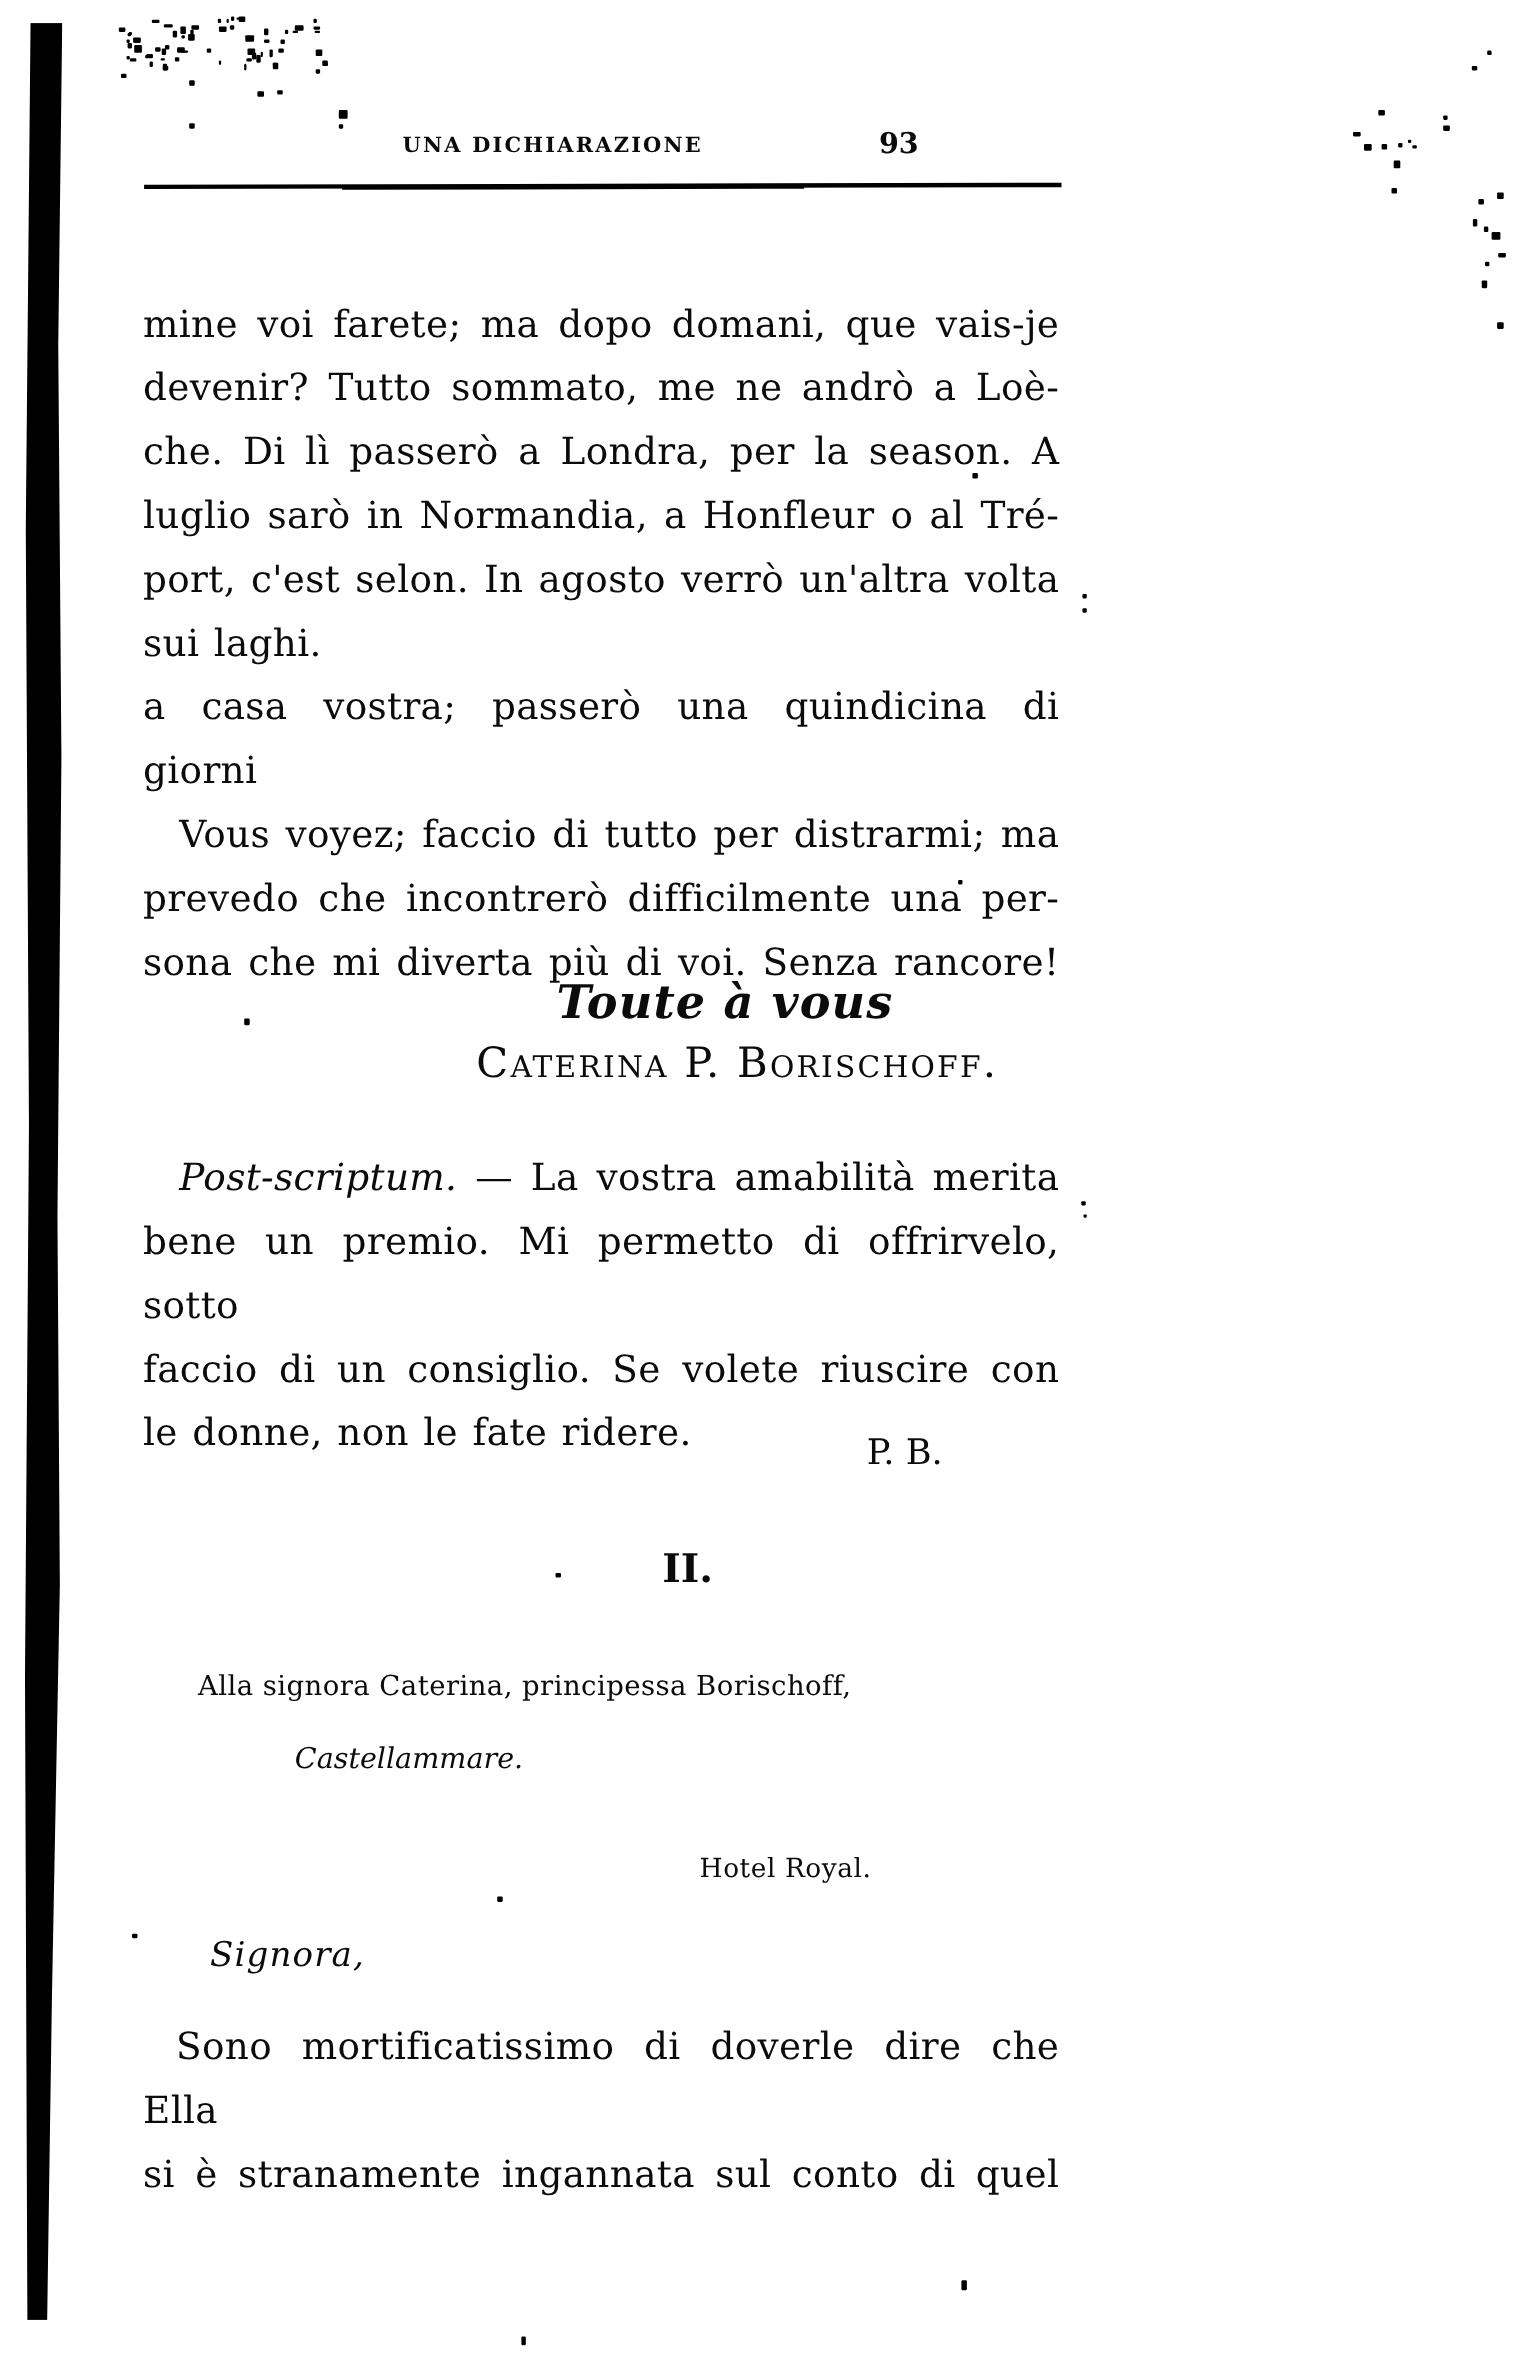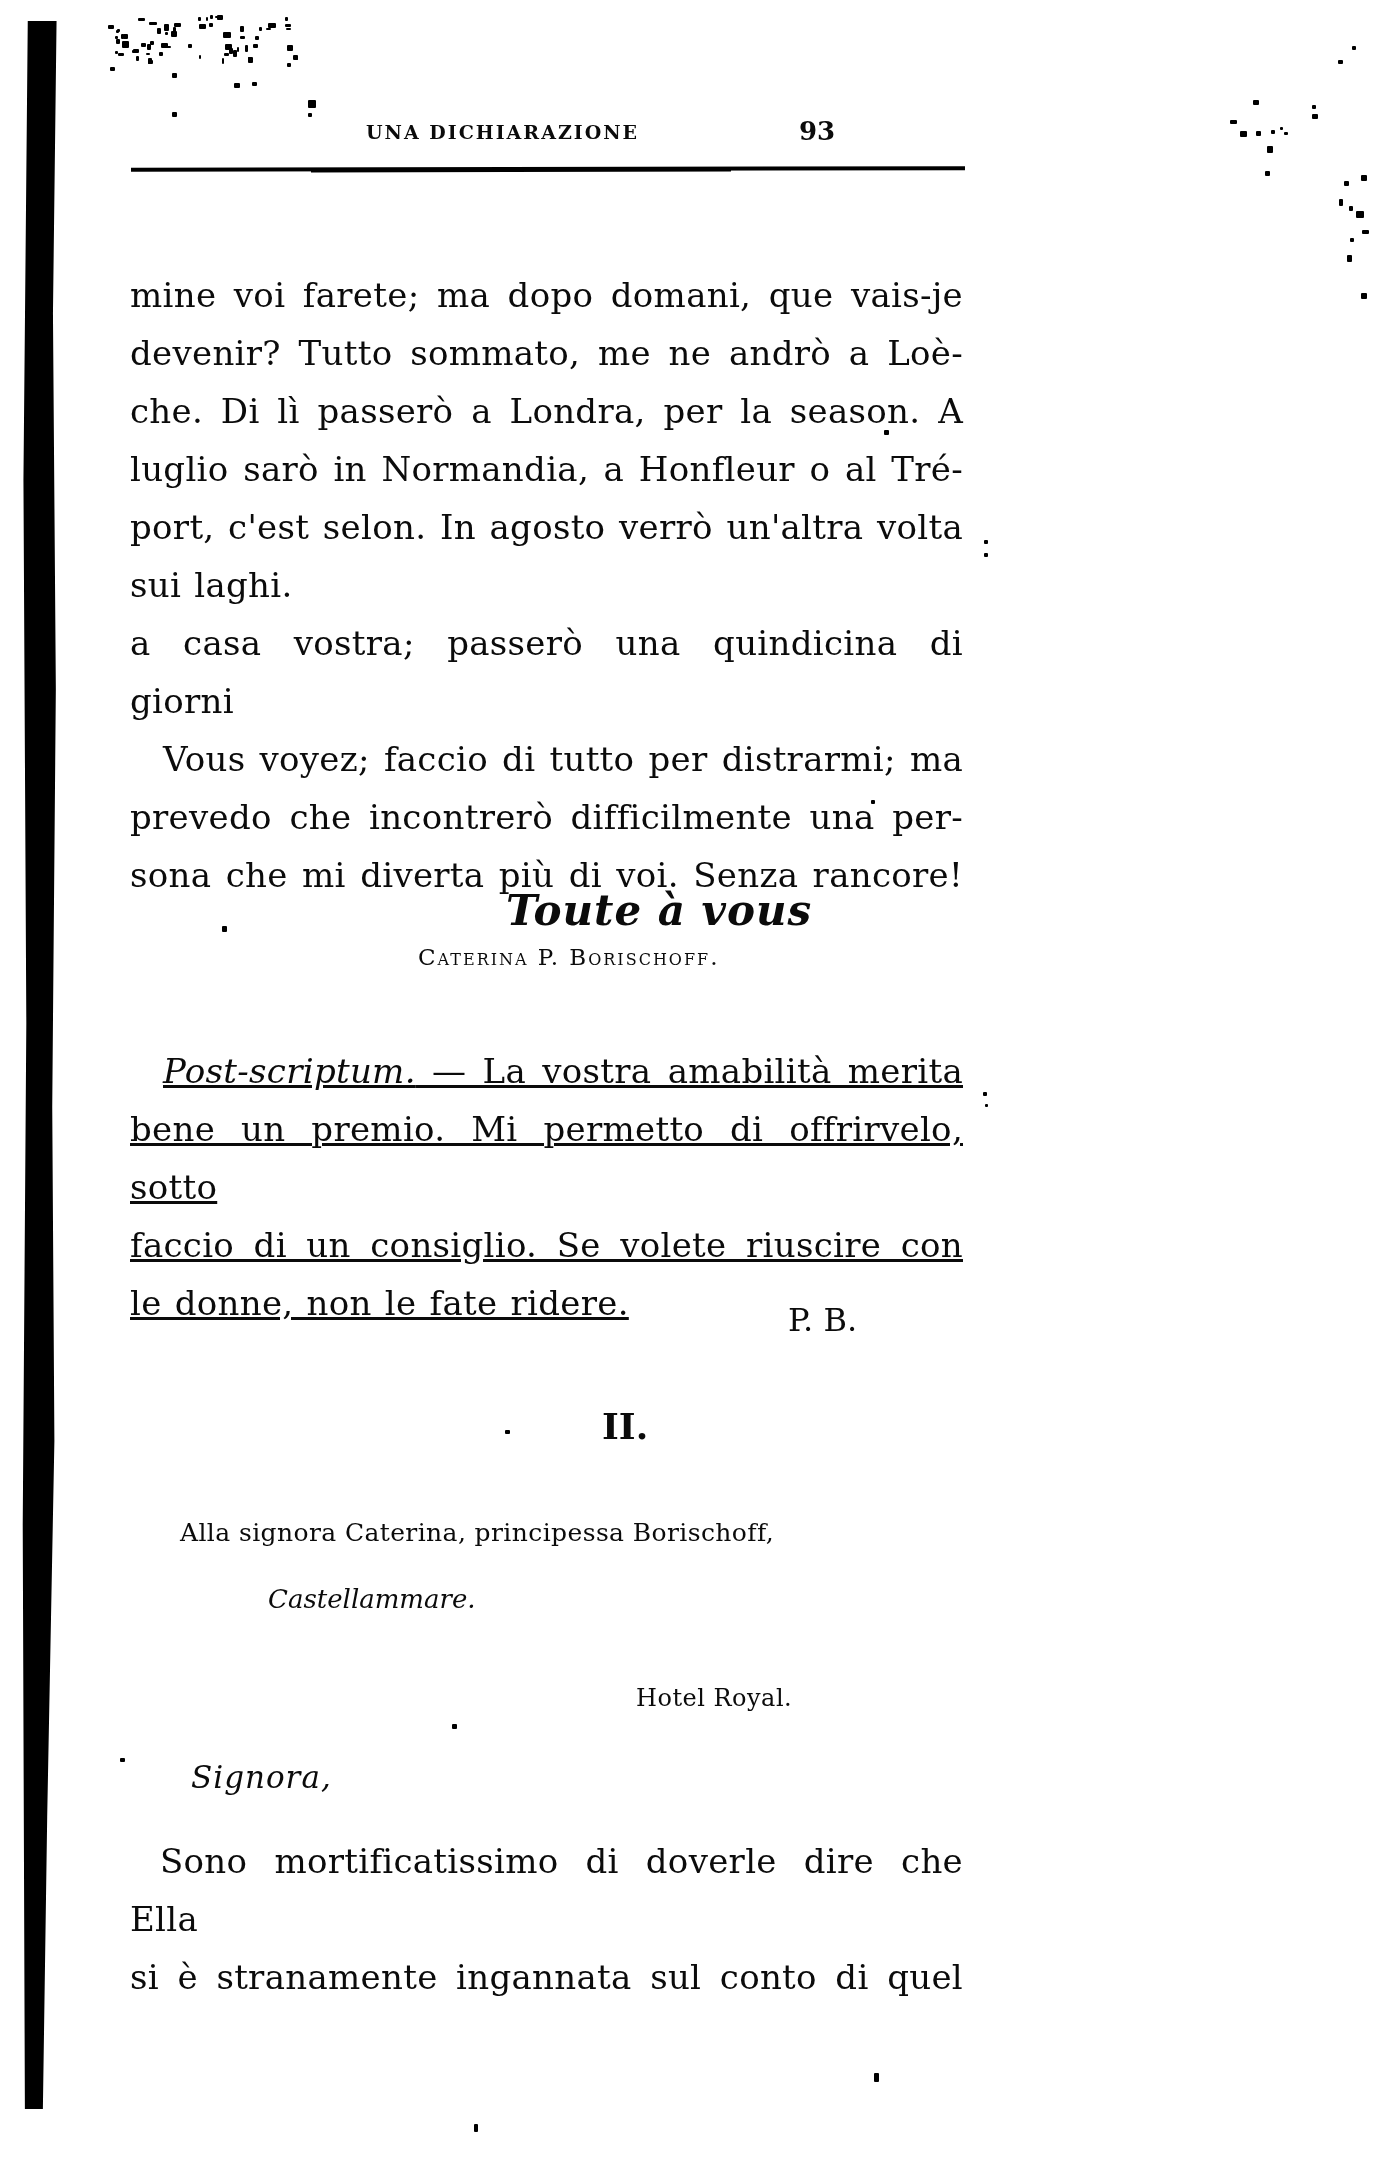--- a/index.html
+++ b/index.html
@@ -41,22 +41,22 @@
   }
   .line{text-align:justify;text-align-last:justify;}
   .line.short{text-align:left;text-align-last:left;}
   .indent{text-indent:33px;}
   .it{font-style:italic;}
   .valediction{
     left:506px;top:886px;
     font-size:42px;font-style:italic;font-weight:700;letter-spacing:1px;
   }
   .signature{
-    left:418px;top:944px;
-    font-size:23px;font-variant:small-caps;letter-spacing:2px;
+    left:433px;top:944px;
+    font-size:38px;font-variant:small-caps;letter-spacing:2px;
   }
   .initials{
     left:788px;top:1301px;
     font-size:32px;
   }
   .numeral{
     left:602px;top:1405px;
     font-size:36px;font-weight:700;
   }
   .address-line{
@@ -203,21 +203,21 @@
     <div class="line short">sui laghi.</div>
     <div class="line">a casa vostra; passerò una quindicina di giorni</div>
     <div class="line indent">Vous voyez; faccio di tutto per distrarmi; ma</div>
     <div class="line">prevedo che incontrerò difficilmente una per-</div>
     <div class="line">sona che mi diverta più di voi. Senza rancore!</div>
   </div>
 
   <div class="abs valediction">Toute à vous</div>
   <div class="abs signature">Caterina P. Borischoff.</div>
 
-  <div class="abs bodytext" style="top:1042px;text-decoration:underline;">
+  <div class="abs bodytext" style="top:1042px;">
     <div class="line indent"><span class="it">Post-scriptum.</span><span> — La vostra amabilità merita</span></div>
     <div class="line">bene un premio. Mi permetto di offrirvelo, sotto</div>
     <div class="line">faccio di un consiglio. Se volete riuscire con</div>
     <div class="line short">le donne, non le fate ridere.</div>
   </div>
 
   <div class="abs initials">P. B.</div>
 
   <div class="abs numeral">II.</div>
 

